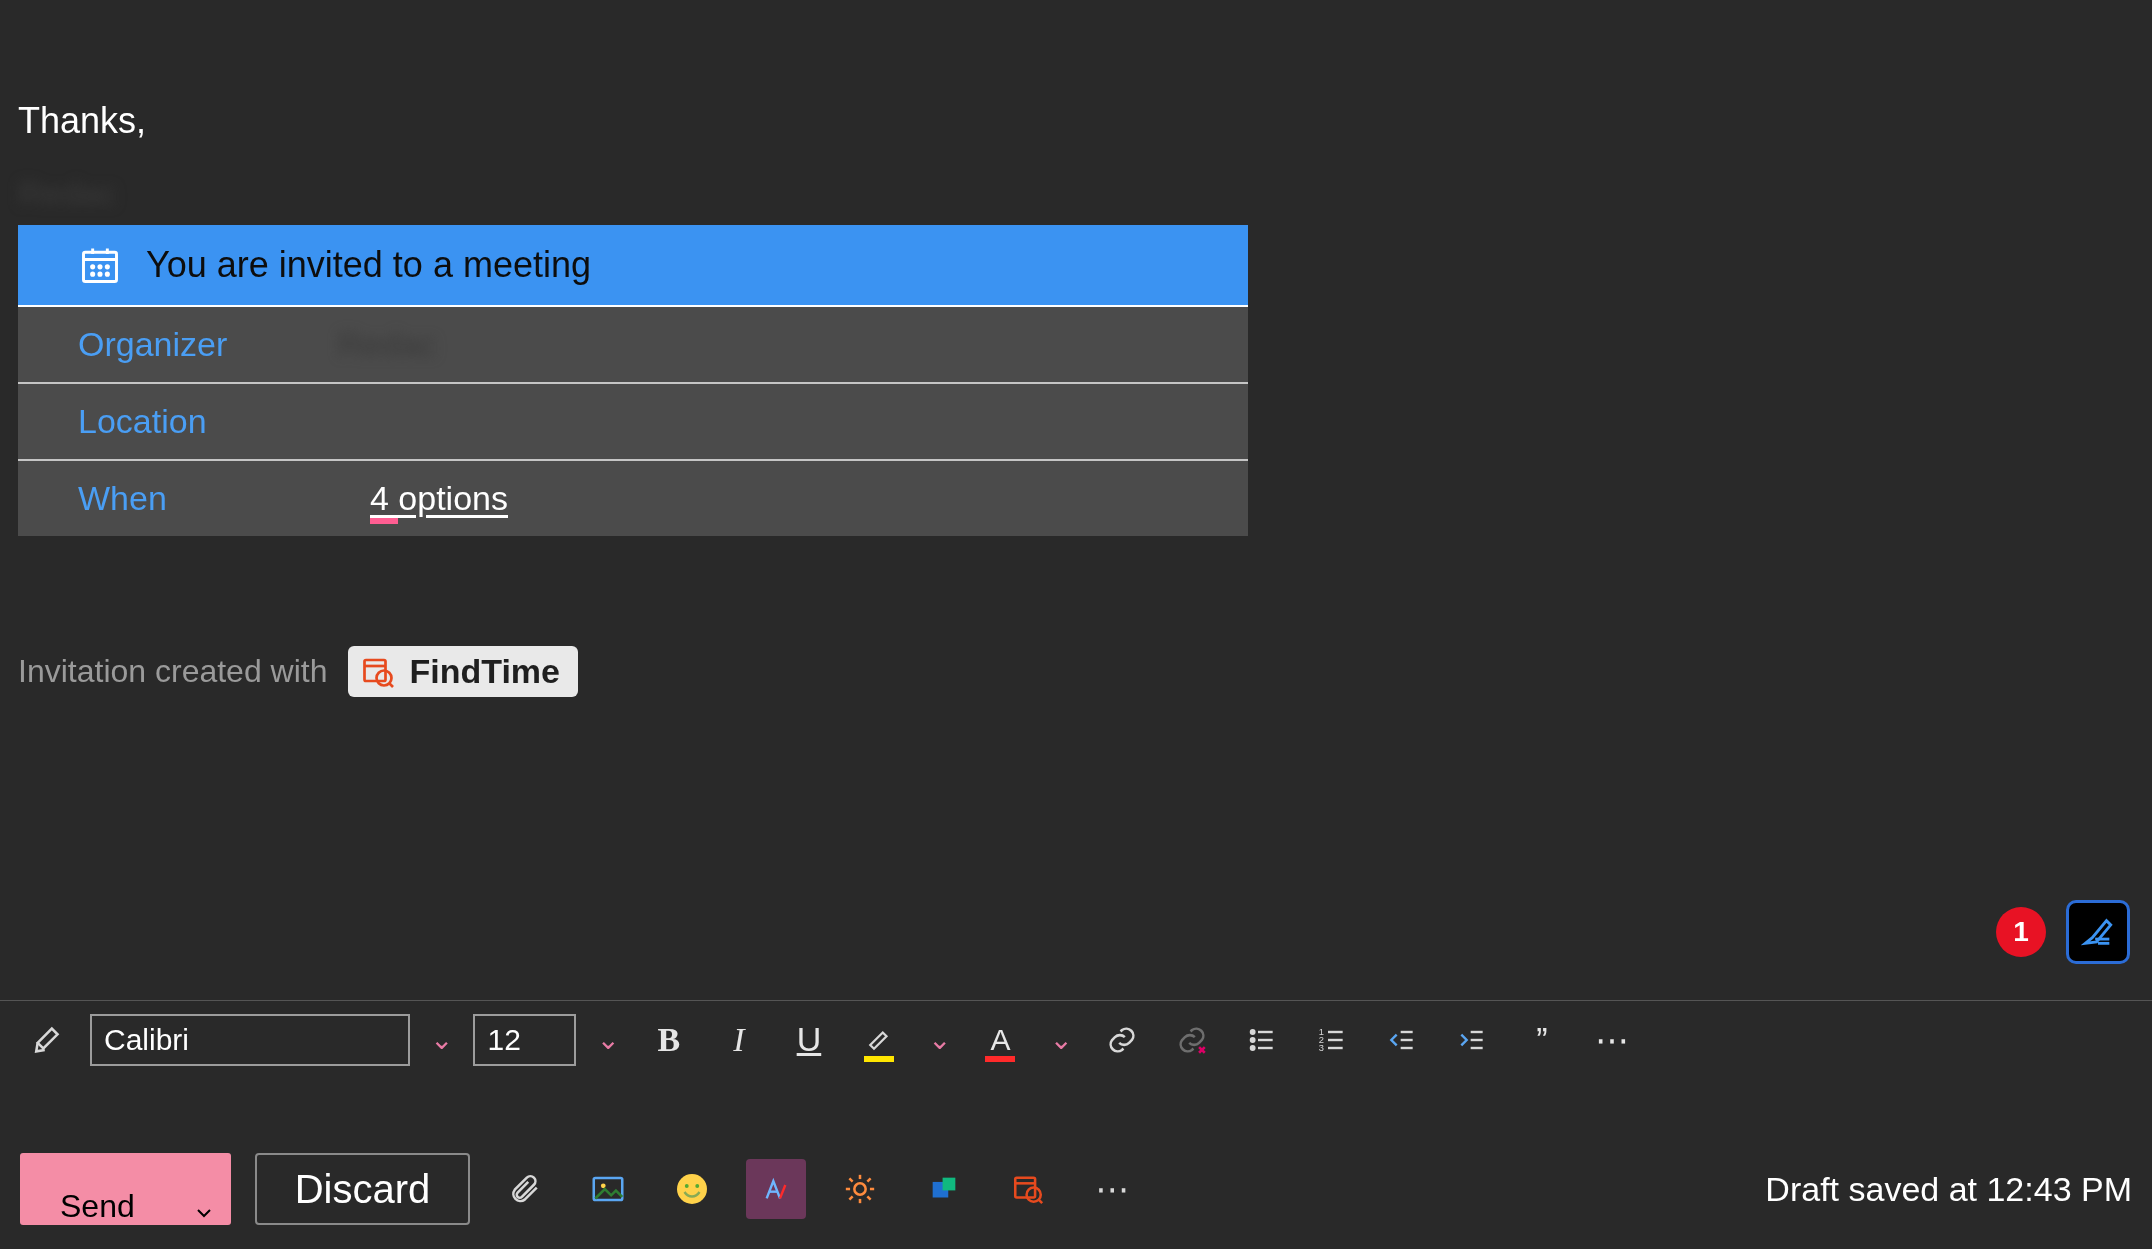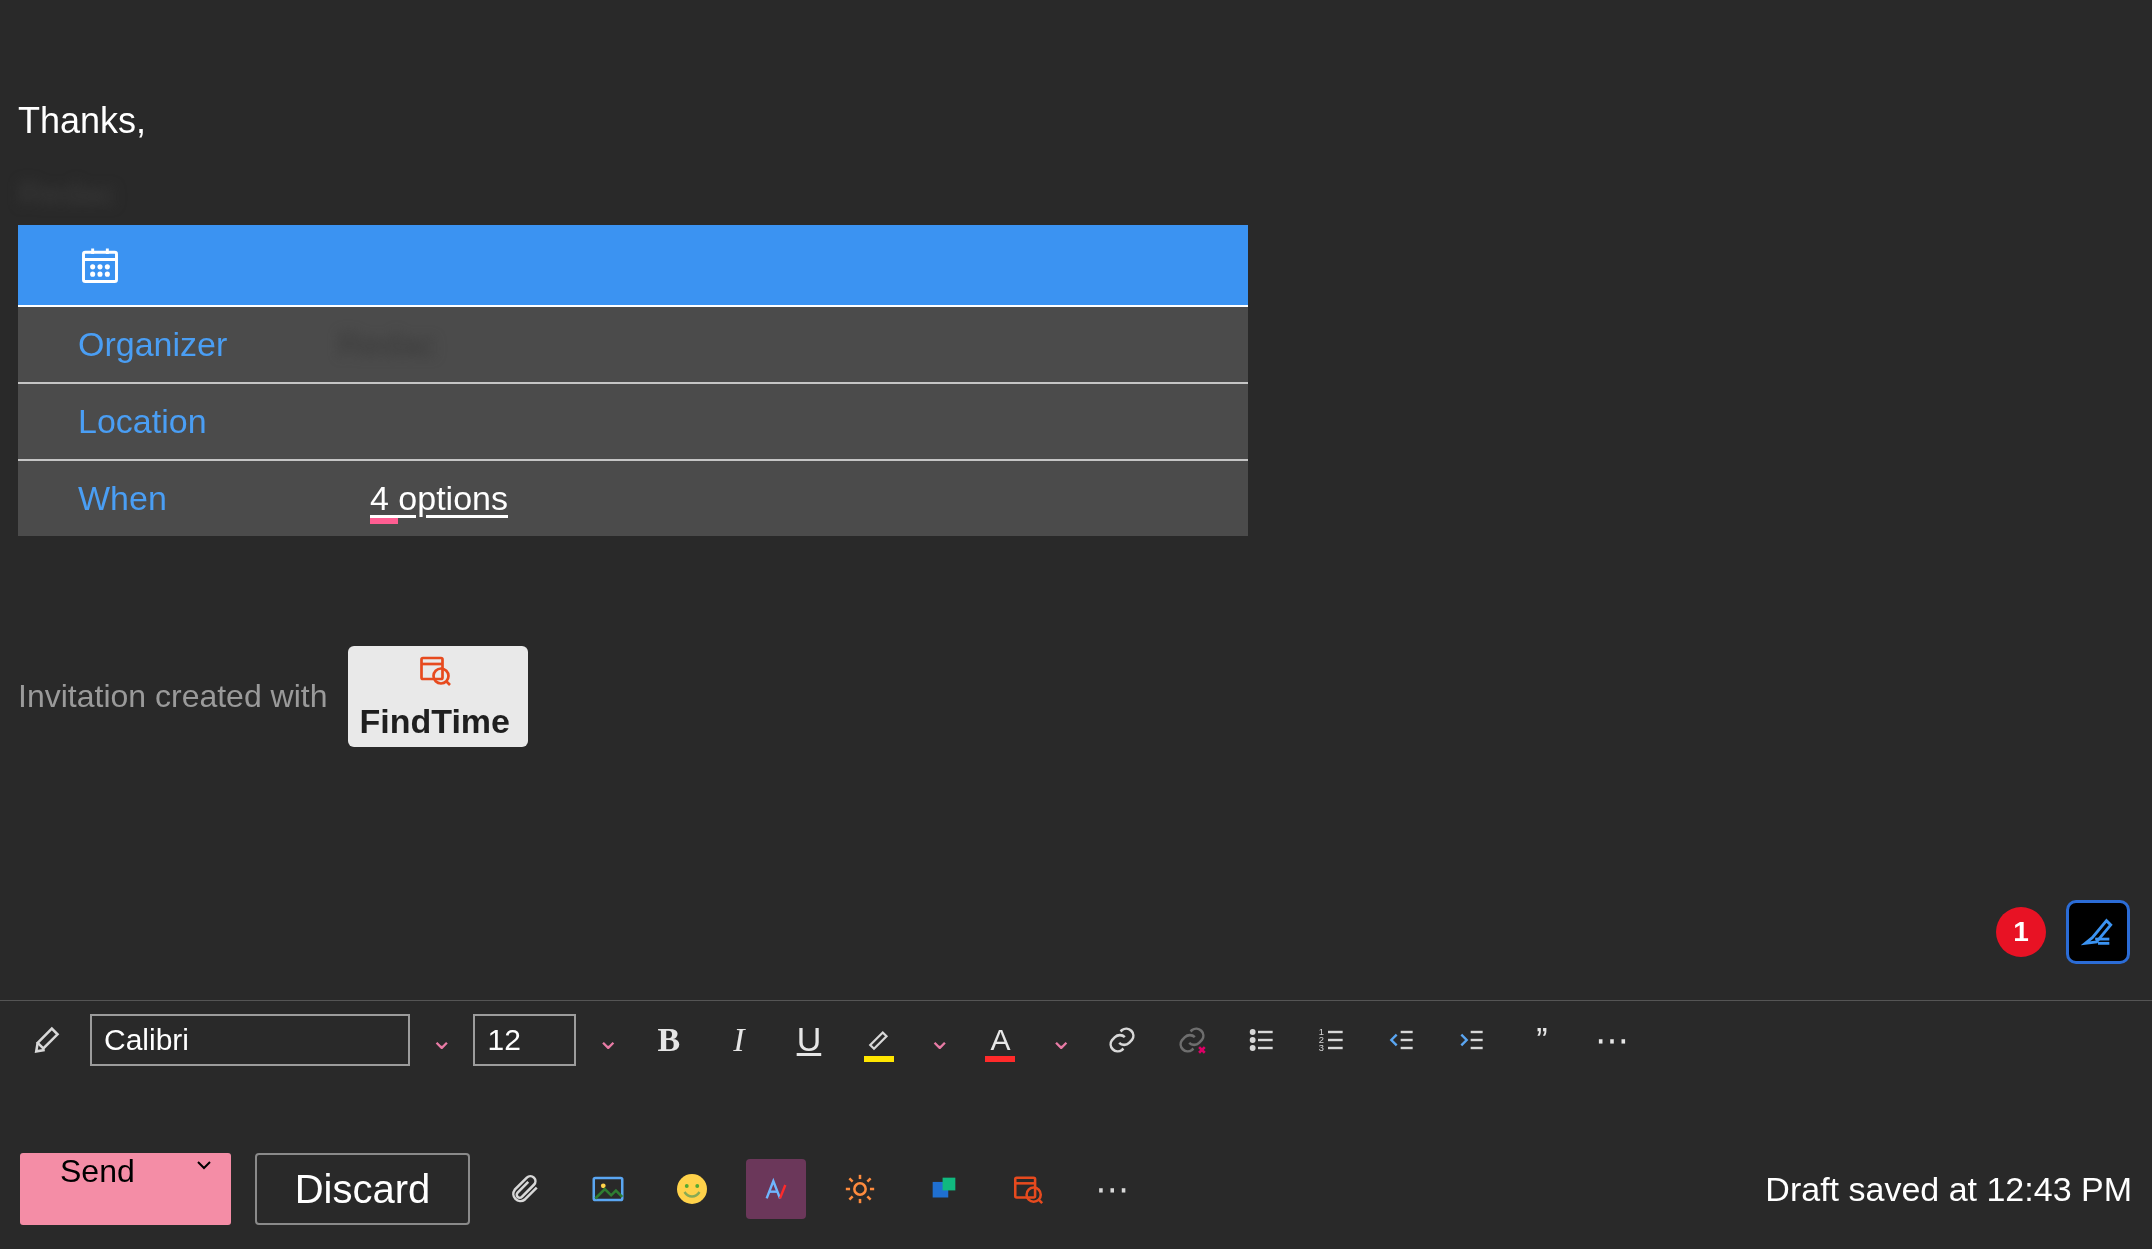--- a/index.html
+++ b/index.html
@@ -90,21 +90,20 @@
     font-size: 32px;
     color: #9a9a9a;
   }
   .findtime-chip {
     background: #e9e9e9;
     border-radius: 6px;
     display: flex;
     align-items: center;
     gap: 14px;
     padding: 6px 18px 6px 12px;
-    flex-direction: column;
   }
   .findtime-chip .ft-label {
     color: #1f1f1f;
     font-weight: 700;
     font-size: 34px;
   }
 
   
   .float-actions {
     position: absolute;
@@ -199,21 +198,21 @@
     left: 0; right: 0;
     bottom: 0;
     height: 120px;
     display: flex;
     align-items: center;
     padding: 0 20px;
     gap: 24px;
   }
   .send-btn {
     display: flex;
-    align-items: flex-start;
+    align-items: flex-end;
     height: 72px;
     background: #f48da6;
     color: #000;
     font-size: 32px;
     font-weight: 400;
     border-radius: 3px;
     overflow: hidden;
     cursor: pointer;
   }
   .send-btn .main {
@@ -279,20 +278,21 @@
           <line x1="8" y1="3" x2="8" y2="6"></line>
           <line x1="16" y1="3" x2="16" y2="6"></line>
           <circle cx="8" cy="13" r="0.6" fill="#fff"></circle>
             <circle cx="12" cy="13" r="0.6" fill="#fff"></circle>
             <circle cx="16" cy="13" r="0.6" fill="#fff"></circle>
           <circle cx="8" cy="17" r="0.6" fill="#fff"></circle>
             <circle cx="12" cy="17" r="0.6" fill="#fff"></circle>
             <circle cx="16" cy="17" r="0.6" fill="#fff"></circle>
         </svg>
       </span>
+      <span class="title">You are invited to a meeting</span>
     </div>
     <div class="card-row">
       <span class="row-label">Organizer</span>
       <span class="row-value blur">Redac</span>
     </div>
     <div class="card-row">
       <span class="row-label">Location</span>
       <span class="row-value"></span>
     </div>
     <div class="card-row">

